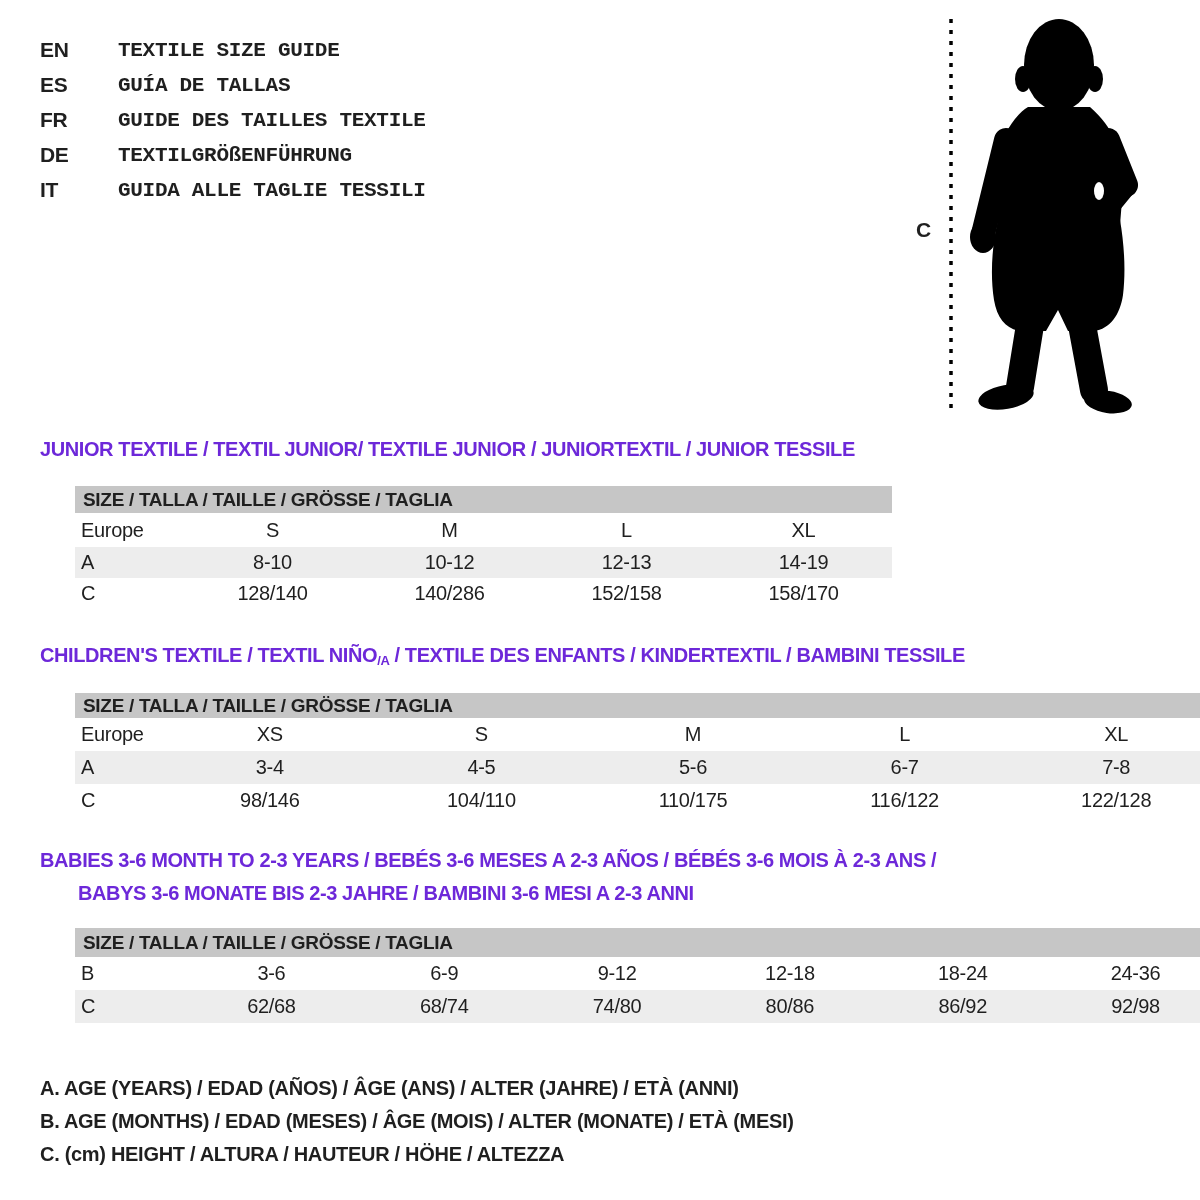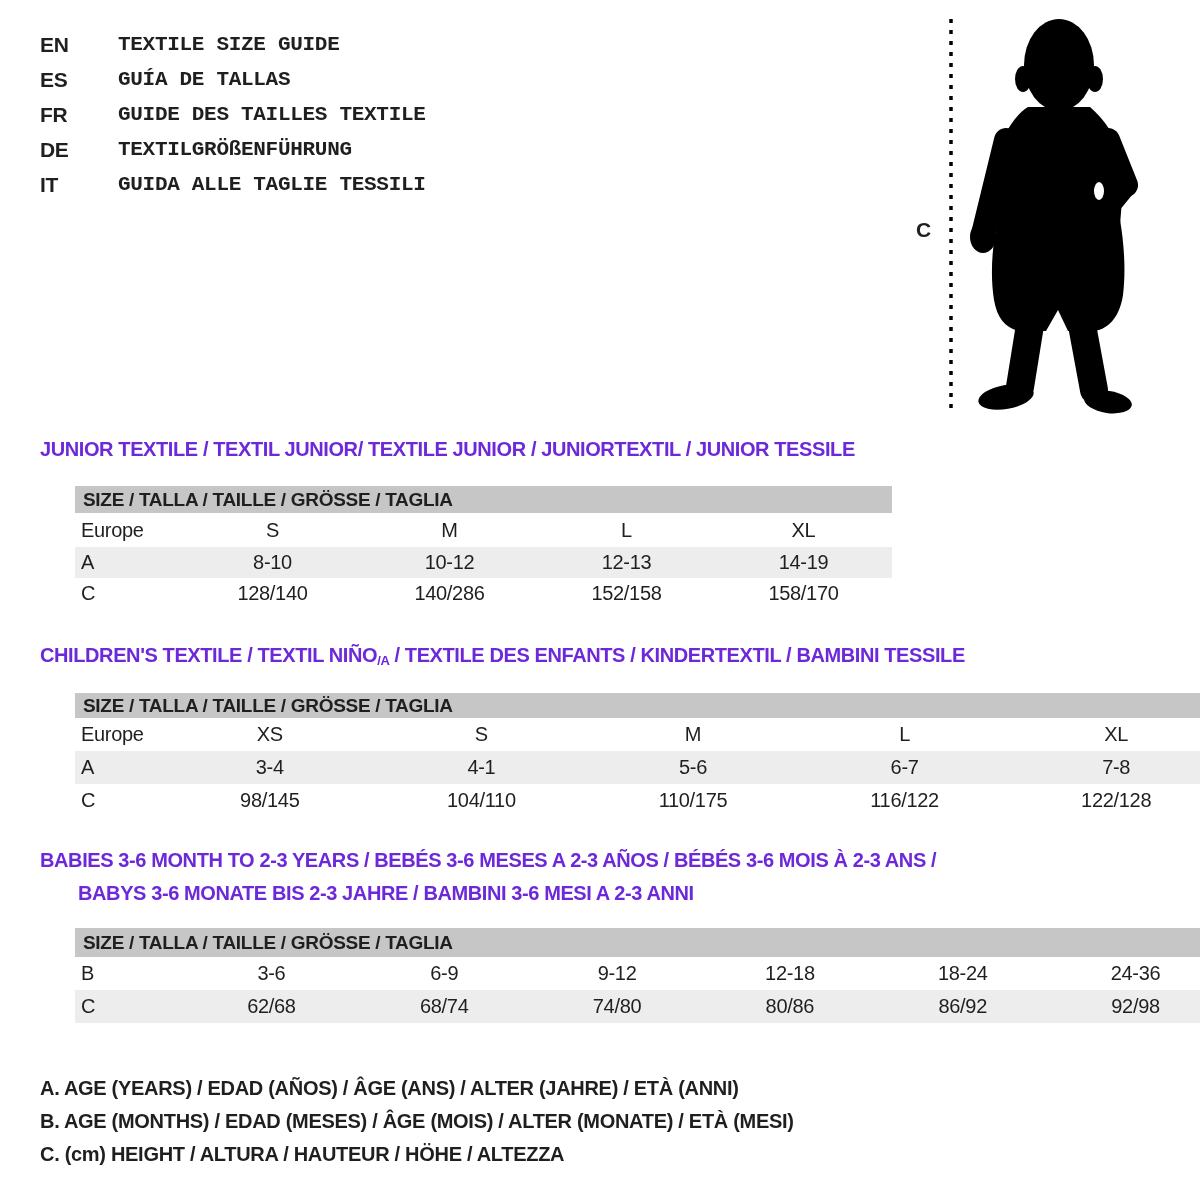--- a/index.html
+++ b/index.html
@@ -1,21 +1,21 @@
 <!DOCTYPE html>
 <html><head>
 <meta charset="utf-8">
 <style>
   html,body{margin:0;padding:0;background:#ffffff;}
   .page{position:relative;width:1200px;height:1200px;background:#ffffff;overflow:hidden;
         font-family:"Liberation Sans", sans-serif;color:#1f1f1f;}
 
   
   .langs{position:absolute;left:40px;top:27px;}
-  .lang-row{display:flex;height:35px;align-items:center;}
+  .lang-row{display:flex;height:35px;align-items:flex-end;}
   .lang-code{width:78px;font-weight:700;font-size:21px;letter-spacing:-0.3px;}
   .lang-title{font-weight:700;font-size:21px;letter-spacing:-0.3px;white-space:nowrap;font-family:Liberation Mono, monospace;}
 
   
   .figure-svg{position:absolute;left:940px;top:14px;width:198px;height:402px;}
   .figure-c-label{position:absolute;left:916px;top:218px;font-size:21px;font-weight:700;}
 
   
   .section-title{position:absolute;left:40px;font-weight:700;font-size:20px;
                  letter-spacing:-0.4px;white-space:nowrap;color:#6d28d9;}
@@ -136,28 +136,28 @@
       <span class="t-label">Europe</span>
       <span class="t-cell">XS</span>
       <span class="t-cell">S</span>
       <span class="t-cell">M</span>
       <span class="t-cell">L</span>
       <span class="t-cell">XL</span>
     </div>
     <div class="t-row stripe">
       <span class="t-label">A</span>
       <span class="t-cell">3-4</span>
-      <span class="t-cell">4-1</span>
+      <span class="t-cell">4-5</span>
       <span class="t-cell">5-6</span>
       <span class="t-cell">6-7</span>
       <span class="t-cell">7-8</span>
     </div>
     <div class="t-row">
       <span class="t-label">C</span>
-      <span class="t-cell">98/145</span>
+      <span class="t-cell">98/146</span>
       <span class="t-cell">104/110</span>
       <span class="t-cell">110/175</span>
       <span class="t-cell">116/122</span>
       <span class="t-cell">122/128</span>
     </div>
   </div>
 
   <div class="section-title" style="top:849px;">BABIES 3-6 MONTH TO 2-3 YEARS / BEBÉS 3-6 MESES A 2-3 AÑOS / BÉBÉS 3-6 MOIS À 2-3 ANS /</div>
   <div class="section-title" style="top:882px;margin-left:38px;">BABYS 3-6 MONATE BIS 2-3 JAHRE / BAMBINI 3-6 MESI A 2-3 ANNI</div>
   <div class="size-table" id="babies">

